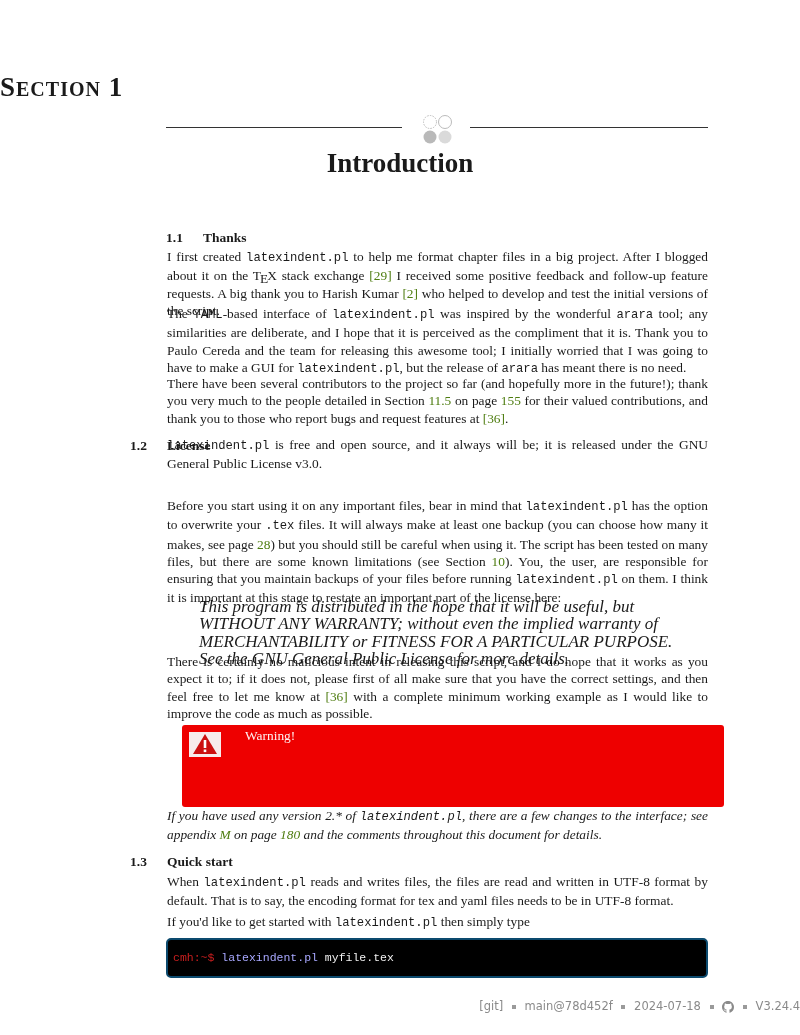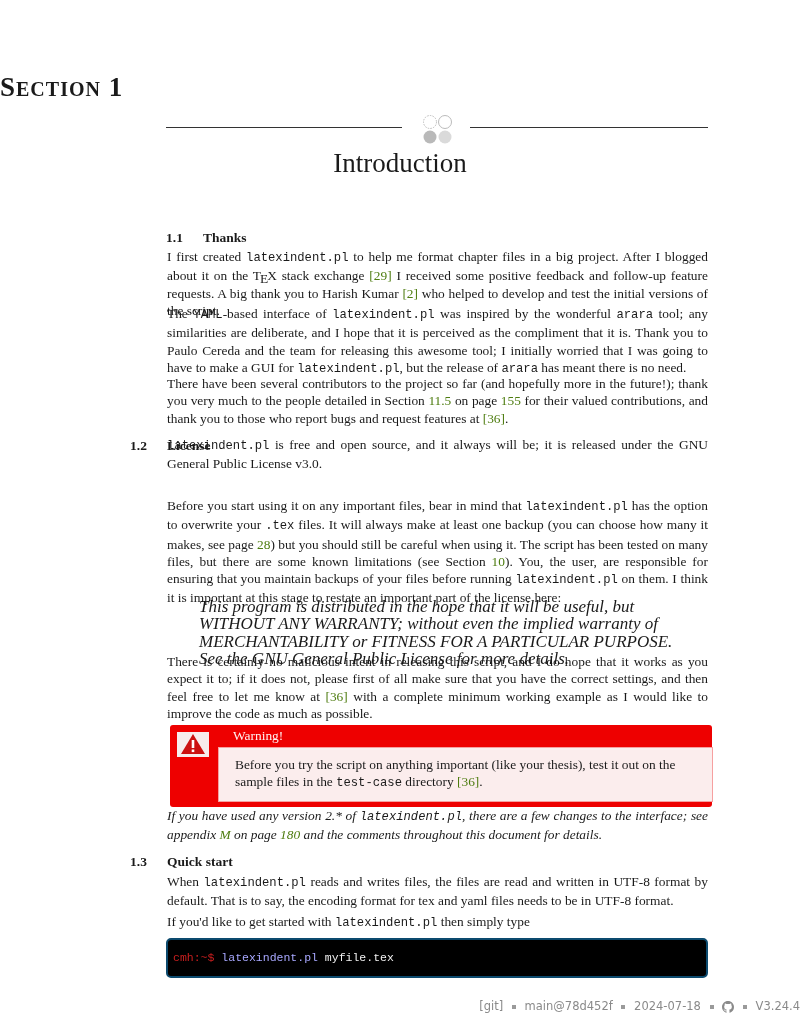--- a/index.html
+++ b/index.html
@@ -12,33 +12,33 @@
     font-family: "Liberation Serif", "DejaVu Serif", serif; font-weight: bold; font-size: 27px; letter-spacing: 1px; }
   .chapter-label .sc-big { font-size: 27px; }
   .chapter-label .sc-small { font-size: 20px; }
 
   .rule-left, .rule-right { position: absolute; top: 127px; height: 1px; background: #333; }
   .rule-left { left: 166px; width: 236px; }
   .rule-right { left: 470px; width: 238px; }
   .ornament { position: absolute; top: 114px; left: 421px; width: 34px; height: 32px; }
 
   .chapter-title { position: absolute; top: 148px; left: 0; width: 800px; text-align: center;
-    font-family: "Liberation Serif", "DejaVu Serif", serif; font-weight: normal; font-size: 27px; }
+    font-family: "Liberation Serif", "DejaVu Serif", serif; font-weight: bold; font-size: 27px; }
 
   .section-head { position: absolute; left: 130px; font-family: "Liberation Serif", serif;
     font-weight: bold; font-size: 13.5px; }
   .section-head .num { display: inline-block; width: 37px; }
 
   .para { position: absolute; left: 167px; width: 541px; font-family: "Liberation Serif", "DejaVu Serif", serif;
     font-size: 13.4px; line-height: 17.3px; text-align: justify; }
   .quote { position: absolute; left: 199px; width: 480px; font-family: "Liberation Serif", serif;
     font-style: italic; font-size: 17px; line-height: 17.3px; }
   .italic-note { font-style: italic; }
 
-  .warnbox { position: absolute; left: 170px; top: 725px; width: 542px; height: 82px;
+  .warnbox { position: absolute; left: 182px; top: 725px; width: 542px; height: 82px;
     background: #ee0000; border-radius: 3px; }
   .warnbox .icon-wrap { position: absolute; left: 7px; top: 7px; width: 32px; height: 25px; background: #f7ecec; }
   .warnbox .title { position: absolute; left: 63px; top: 3px; color: #fff2f2; font-family: "Liberation Serif", serif; font-size: 13.4px; }
   .warnbox .body { position: absolute; left: 48px; top: 22px; width: 477px; height: 45px; background: #fbeded;
     padding: 8px 0 0 16px; font-family: "Liberation Serif", serif; font-size: 13.4px; line-height: 17.3px; border: 1px solid #f6a0a0; }
 
   .terminal { position: absolute; left: 166px; top: 938px; width: 538px; height: 36px; background: #000;
     border: 2px solid #0c4a6e; border-radius: 5px; }
   .terminal .line { position: absolute; left: 5px; top: 11px; font-family: "Liberation Mono", "DejaVu Sans Mono", monospace; font-size: 11.5px; color: #f0f0f0; }
   .terminal .prompt { color: #cc1f1f; }
@@ -95,23 +95,20 @@
 
 <div class="warnbox">
   <div class="icon-wrap">
     <svg width="32" height="25" viewBox="0 0 32 25">
       <polygon points="16,2 28,22 4,22" fill="#cc1111"></polygon>
       <rect x="14.7" y="8" width="2.6" height="8" fill="#fff"></rect>
       <rect x="14.7" y="17.5" width="2.6" height="2.6" fill="#fff"></rect>
     </svg>
   </div>
   <div class="title">Warning!</div>
-  <div class="body">
-    <span>Before you try the script on anything important (like your thesis), test it out on the sample files in the </span><span class="mono">test-case</span><span> directory </span><a class="link">[36]</a><span>.</span>
-  </div>
 </div>
 
 <div class="para italic-note" style="top:807px;">
   <span>If you have used any version 2.* of </span><span class="mono" style="font-style:italic;">latexindent.pl</span><span>, there are a few changes to the interface; see appendix </span><a class="link">M</a><span> on page </span><a class="link">180</a><span> and the comments throughout this document for details.</span>
 </div>
 
 <div class="section-head" style="top:854px;">
   <span class="num">1.3</span><span>Quick start</span>
 </div>
 <div class="para" style="top:873px;">

